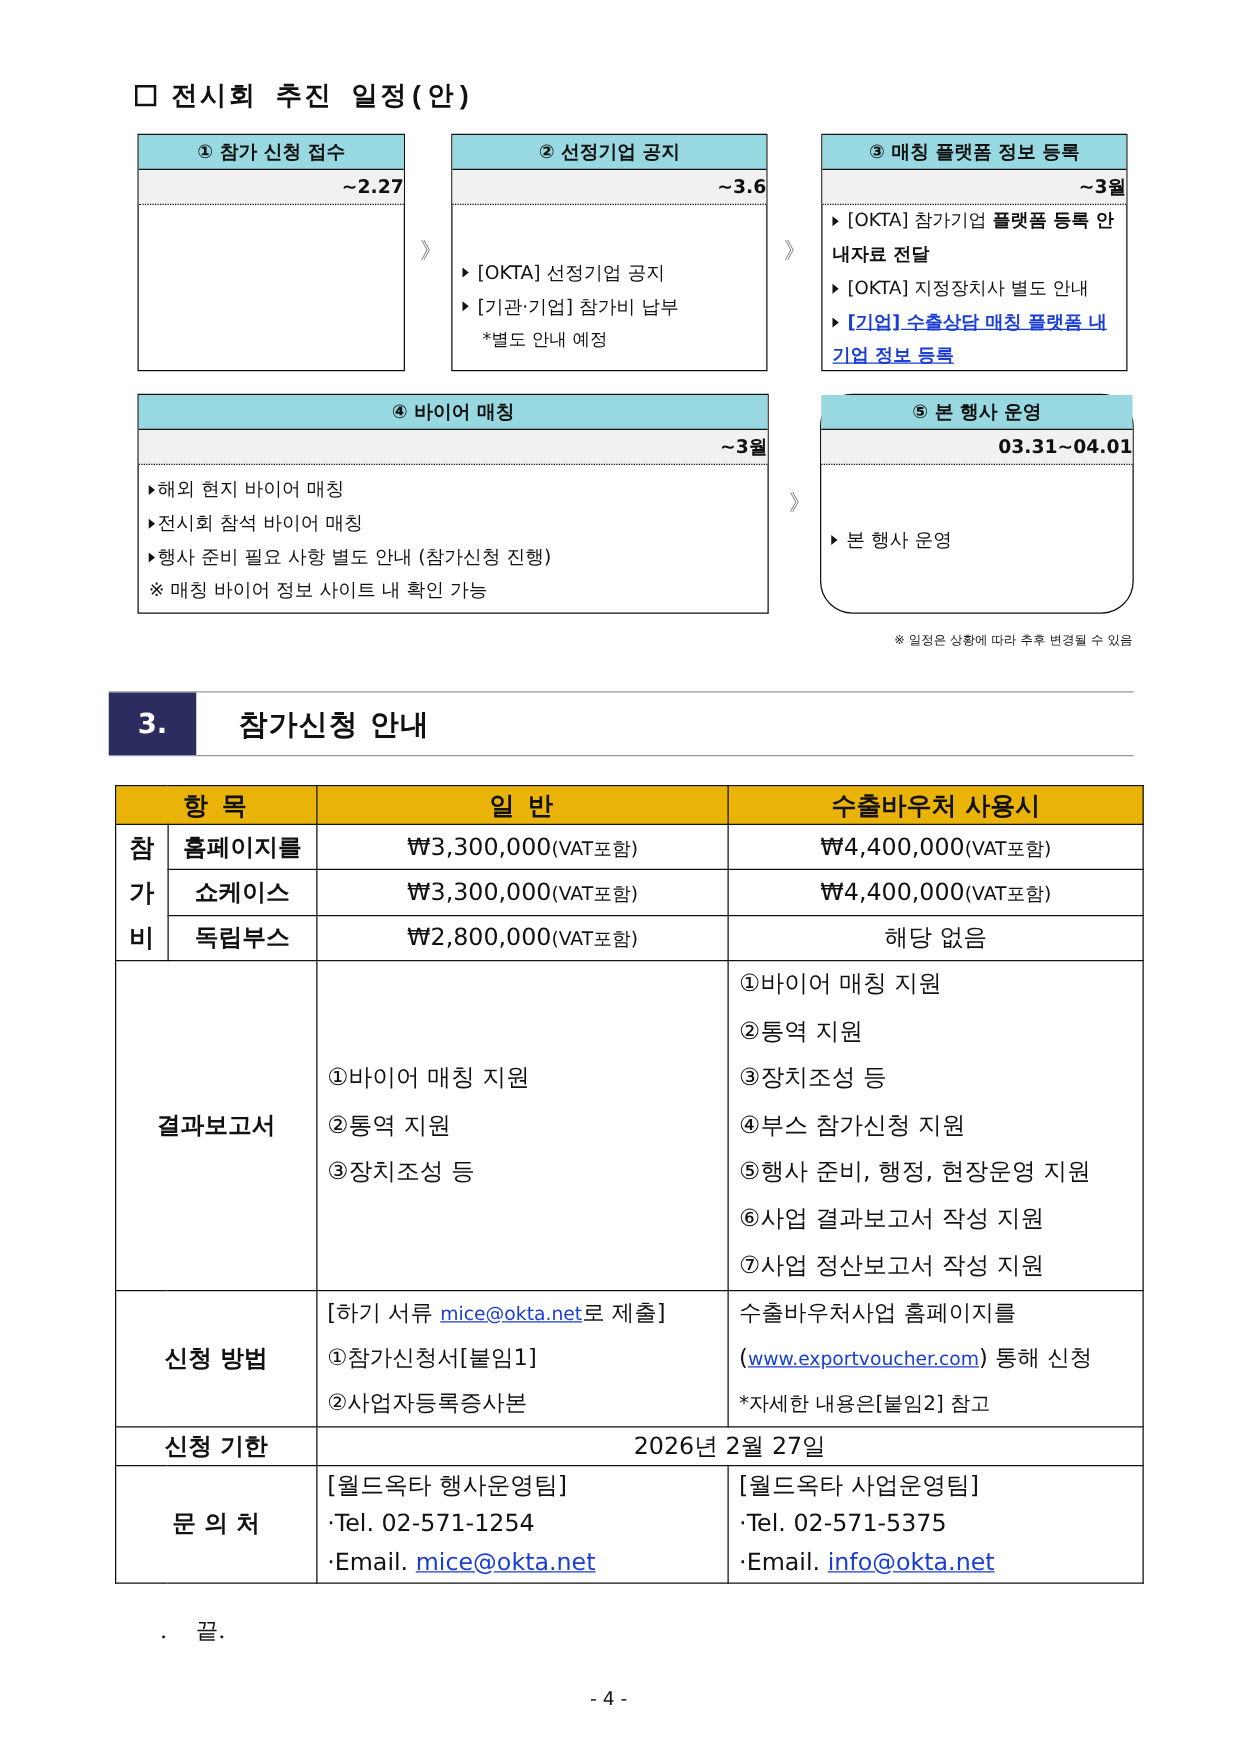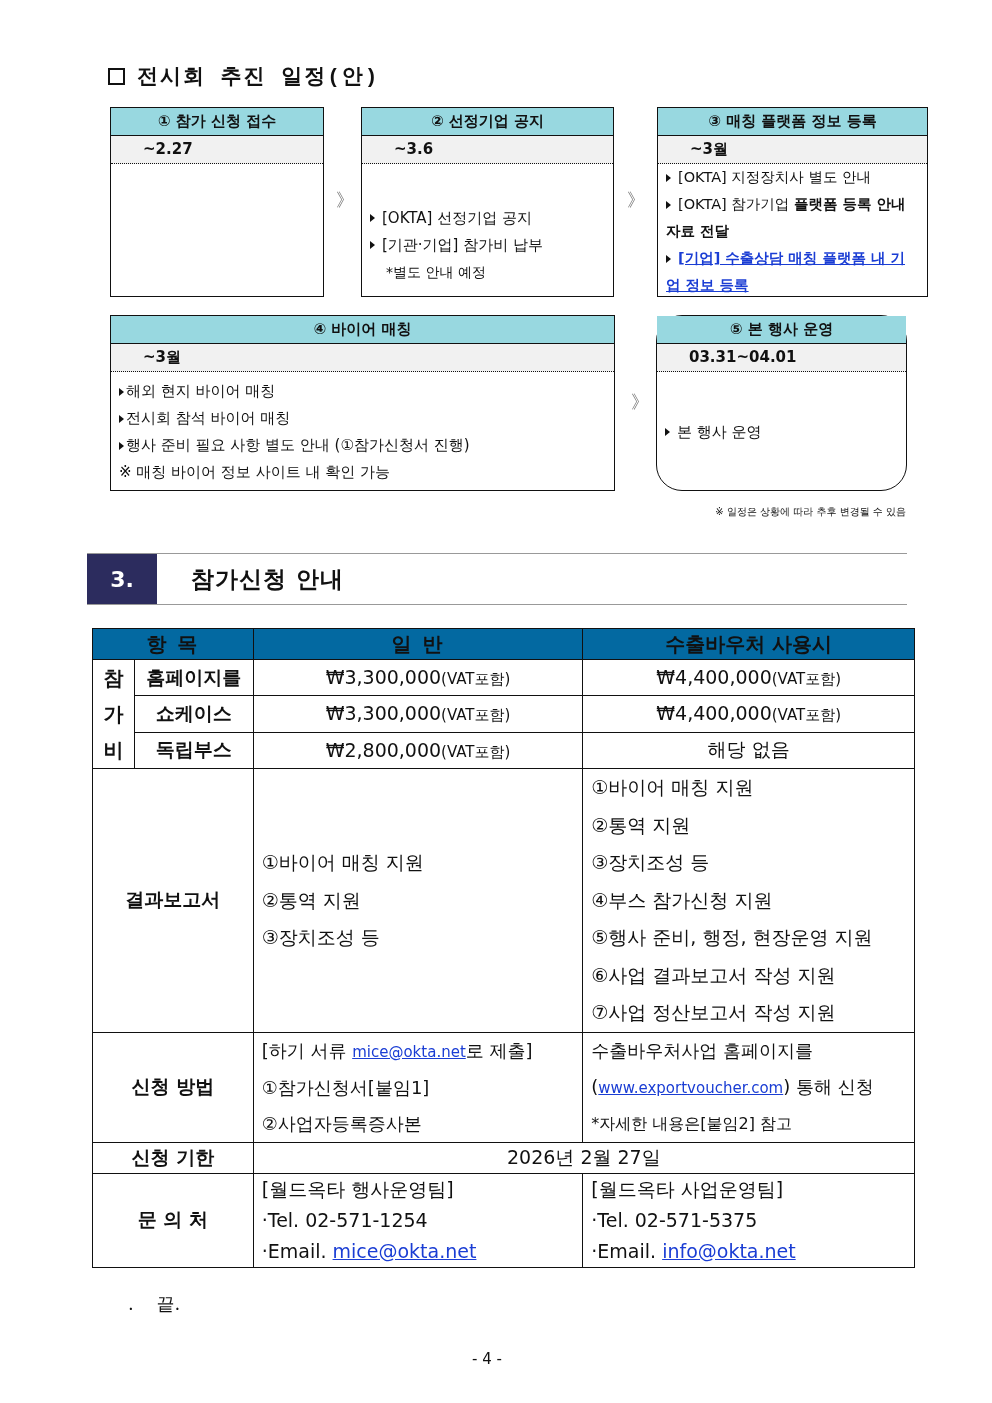--- a/index.html
+++ b/index.html
@@ -3,37 +3,37 @@
 <meta charset="utf-8">
 <style>
   html, body { margin: 0; padding: 0; background: #ffffff; }
   body { width: 992px; height: 1403px; position: relative; font-family: "DejaVu Sans", "Liberation Sans", sans-serif; color: #111; overflow: hidden; }
 
   .section-heading { position: absolute; left: 108px; top: 62px; font-size: 21px; font-weight: bold; font-family: Liberation Mono, monospace; letter-spacing: 2px; display: flex; align-items: center; }
   .section-heading .box-icon { display: inline-block; width: 17px; height: 17px; border: 2px solid #111; margin-right: 12px; box-sizing: border-box; }
 
   .step { position: absolute; border: 1px solid #111; box-sizing: border-box; background: #fff; }
   .step .st-title { background: #98d8e0; border-bottom: 1px solid #111; height: 27px; line-height: 27px; text-align: center; font-weight: bold; font-size: 15px; }
-  .step .st-date { background: #f1f1f1; border-bottom: 1px dotted #111; height: 27px; line-height: 27px; text-align: left; font-weight: bold; font-size: 15px; padding-left: 32px; }
+  .step .st-date { background: #f1f1f1; border-bottom: 1px dotted #111; height: 27px; line-height: 27px; text-align: right; font-weight: bold; font-size: 15px; }
   .step .st-body { padding: 4px 8px; font-size: 15px; line-height: 27px; display: flex; flex-direction: column; justify-content: center; }
   .bullet { display: inline-block; width: 0; height: 0; border-top: 4px solid transparent; border-bottom: 4px solid transparent; border-left: 5px solid #111; margin-right: 7px; vertical-align: middle; }
   .arrow { position: absolute; font-size: 18px; color: #777; }
   .blue-link { color: #1a3dd4; text-decoration: underline; font-weight: bold; }
   .bold { font-weight: bold; }
   .indent { padding-left: 16px; }
 
   .footnote-schedule { position: absolute; right: 86px; top: 505px; font-size: 10px; }
 
   .chapter { position: absolute; left: 87px; top: 553px; width: 820px; height: 50px; border-top: 1px solid #999; border-bottom: 1px solid #999; display: flex; align-items: center; }
   .chapter .num { width: 70px; height: 50px; background: #2c2c5e; color: #fff; font-size: 22px; font-weight: bold; display: flex; align-items: center; justify-content: center; }
   .chapter .ttl { margin-left: 34px; font-size: 23px; font-weight: bold; letter-spacing: 1px; }
 
   table.info { position: absolute; left: 92px; top: 628px; width: 823px; border-collapse: collapse; font-size: 19px; }
   table.info td, table.info th { border: 1px solid #111; padding: 0 8px; }
-  table.info th { background: #0369a1; font-weight: bold; height: 30px; font-size: 20px; letter-spacing: 2px; }
+  table.info th { background: #eab308; font-weight: bold; height: 30px; font-size: 20px; letter-spacing: 2px; }
   .lbl { font-weight: bold; text-align: center; }
   .ctr { text-align: center; }
   .vat { font-size: 15px; }
   .price { height: 35px; }
   .lines { line-height: 37.5px; }
   .lines-tight { line-height: 31px; }
   .link { color: #1a3dd4; text-decoration: underline; }
 
   .end-mark { position: absolute; left: 128px; top: 1292px; font-size: 18px; font-family: "DejaVu Serif", serif; }
   .page-num { position: absolute; left: 472px; top: 1350px; font-size: 15px; }
@@ -56,37 +56,37 @@
   <div class="st-title">② 선정기업 공지</div>
   <div class="st-date">~3.6</div>
   <div class="st-body" style="height:126px; padding-top:18px;">
     <div><span class="bullet"></span><span>[OKTA] 선정기업 공지</span></div>
     <div><span class="bullet"></span><span>[기관·기업] 참가비 납부</span></div>
     <div class="indent" style="font-size:14px;">*별도 안내 예정</div>
   </div>
 </div>
 <div class="arrow" style="left:627px; top:188px;">》</div>
 
-<div class="step" style="left:657px; top:107px; width:271px; height:190px;">
+<div class="step" style="left:657px; top:107px; width:245px; height:190px;">
   <div class="st-title">③ 매칭 플랫폼 정보 등록</div>
   <div class="st-date">~3월</div>
   <div class="st-body" style="height:126px; padding:0 8px; line-height:27px; font-size:14.5px; display:block;">
+    <div><span class="bullet"></span><span>[OKTA] 참가기업 </span><span class="bold">플랫폼 등록 안내자료 전달</span></div>
     <div><span class="bullet"></span><span>[OKTA] 지정장치사 별도 안내</span></div>
-    <div><span class="bullet"></span><span>[OKTA] 참가기업 </span><span class="bold">플랫폼 등록 안내자료 전달</span></div>
     <div><span class="bullet"></span><span class="blue-link">[기업] 수출상담 매칭 플랫폼 내 기업 정보 등록</span></div>
   </div>
 </div>
 
 <div class="step" style="left:110px; top:315px; width:505px; height:176px;">
   <div class="st-title">④ 바이어 매칭</div>
   <div class="st-date">~3월</div>
   <div class="st-body" style="height:112px; padding:4px 8px; font-size:15px;">
     <div><span class="bullet" style="margin-right:2px;"></span><span>해외 현지 바이어 매칭</span></div>
     <div><span class="bullet" style="margin-right:2px;"></span><span>전시회 참석 바이어 매칭</span></div>
-    <div><span class="bullet" style="margin-right:2px;"></span><span>행사 준비 필요 사항 별도 안내 (①참가신청서 진행)</span></div>
+    <div><span class="bullet" style="margin-right:2px;"></span><span>행사 준비 필요 사항 별도 안내 (참가신청 진행)</span></div>
     <div>※ 매칭 바이어 정보 사이트 내 확인 가능</div>
   </div>
 </div>
 <div class="arrow" style="left:631px; top:390px;">》</div>
 
 <div class="step" style="left:656px; top:315px; width:251px; height:176px;border-radius:26px;">
   <div class="st-title">⑤ 본 행사 운영</div>
   <div class="st-date">03.31~04.01</div>
   <div class="st-body" style="height:112px;">
     <div><span class="bullet"></span><span>본 행사 운영</span></div>

